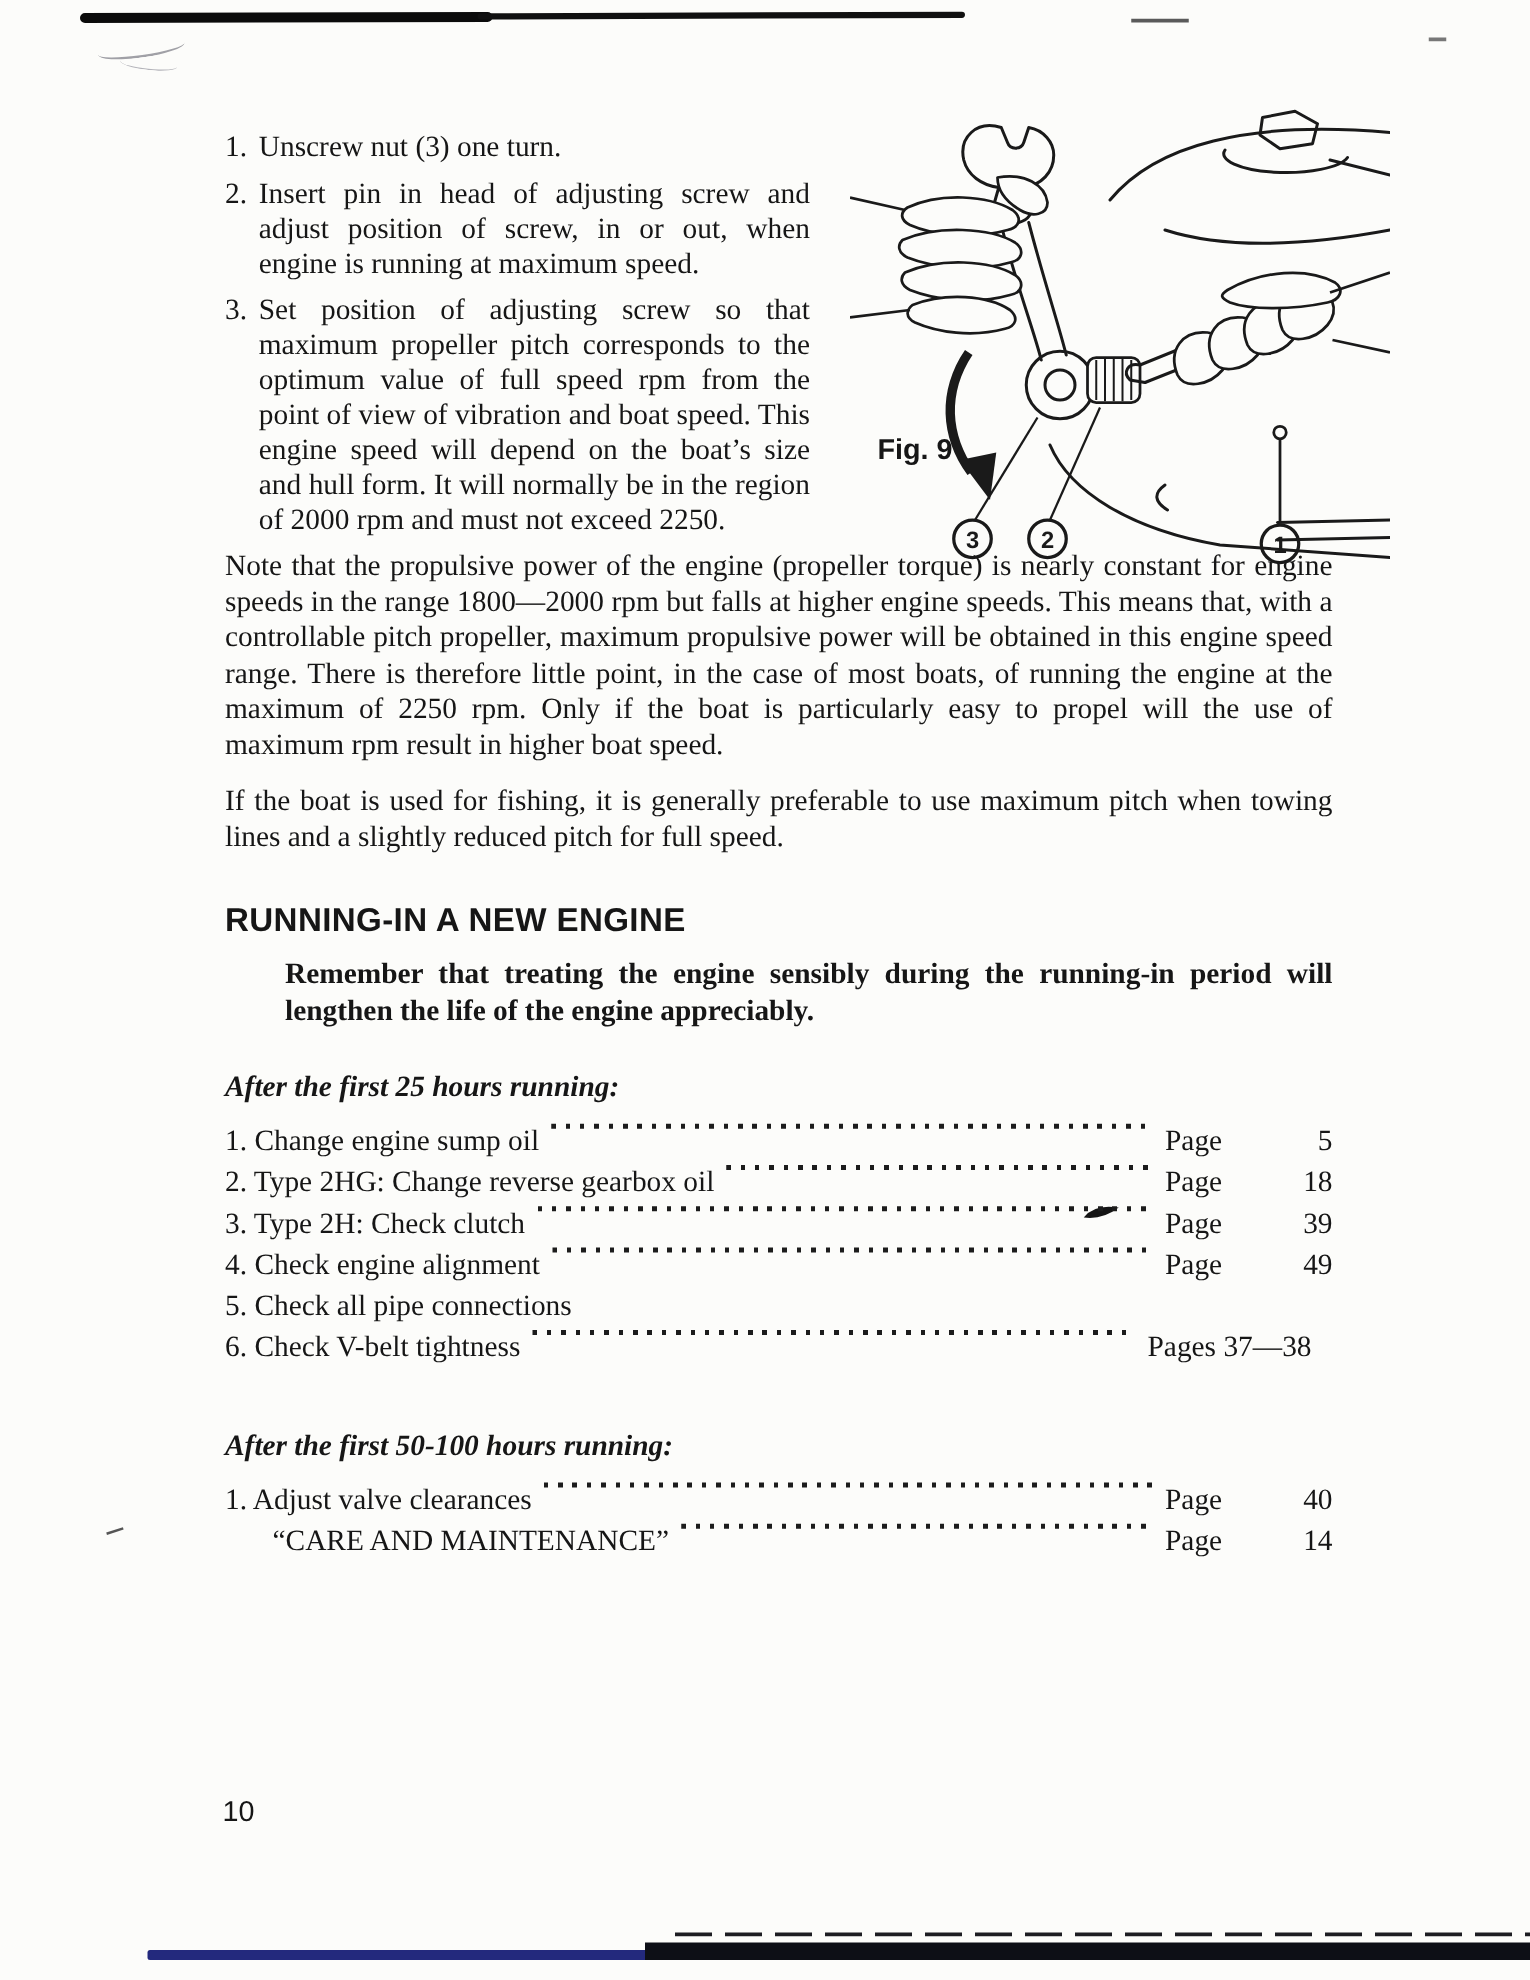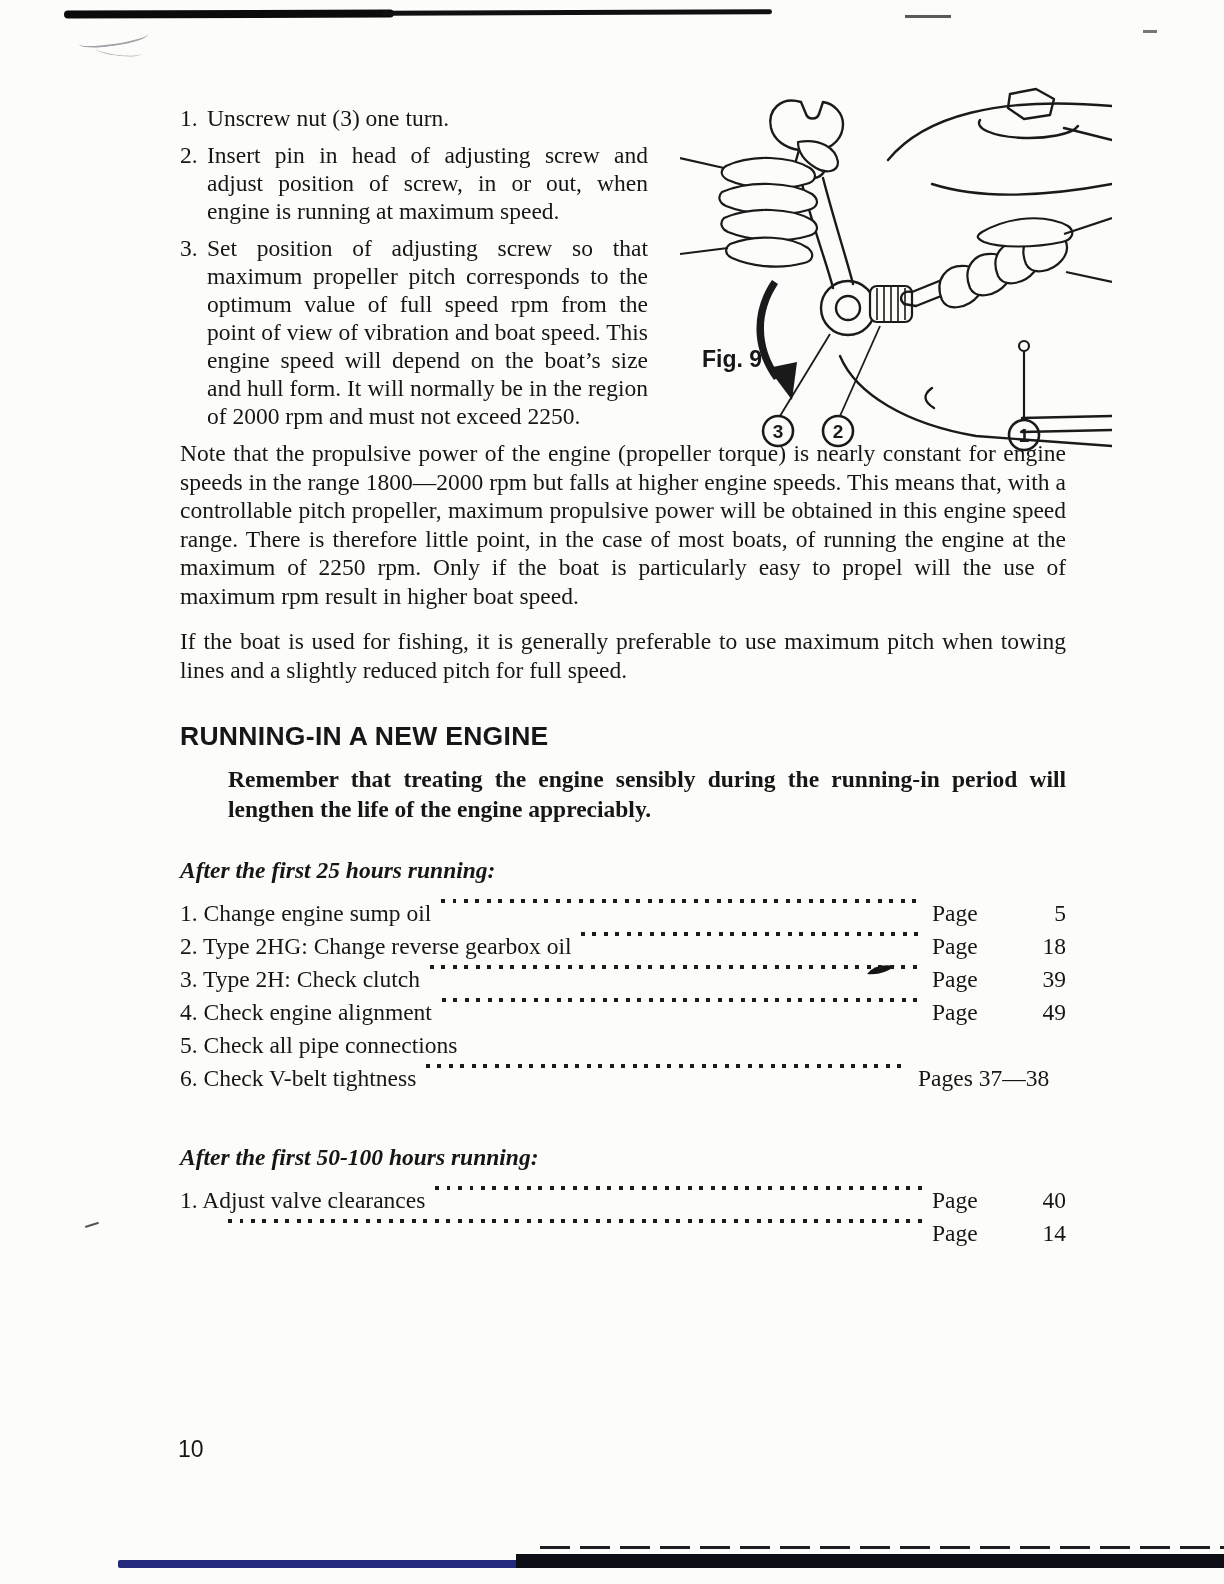--- a/index.html
+++ b/index.html
@@ -231,20 +231,21 @@
 
     <div class="list-heading second">After the first 50-100 hours running:</div>
     <div class="chk">
       <div class="chk-row">
         <span class="chk-text">1. Adjust valve clearances</span>
         <span class="dots"></span>
         <span class="pg-label">Page</span>
         <span class="pg-num">40</span>
       </div>
       <div class="chk-row chk-cont">
+        <span class="chk-text">“CARE AND MAINTENANCE”</span>
         <span class="dots"></span>
         <span class="pg-label">Page</span>
         <span class="pg-num">14</span>
       </div>
     </div>
 
   </div>
 
   <div class="page-num-footer">10</div>
 

